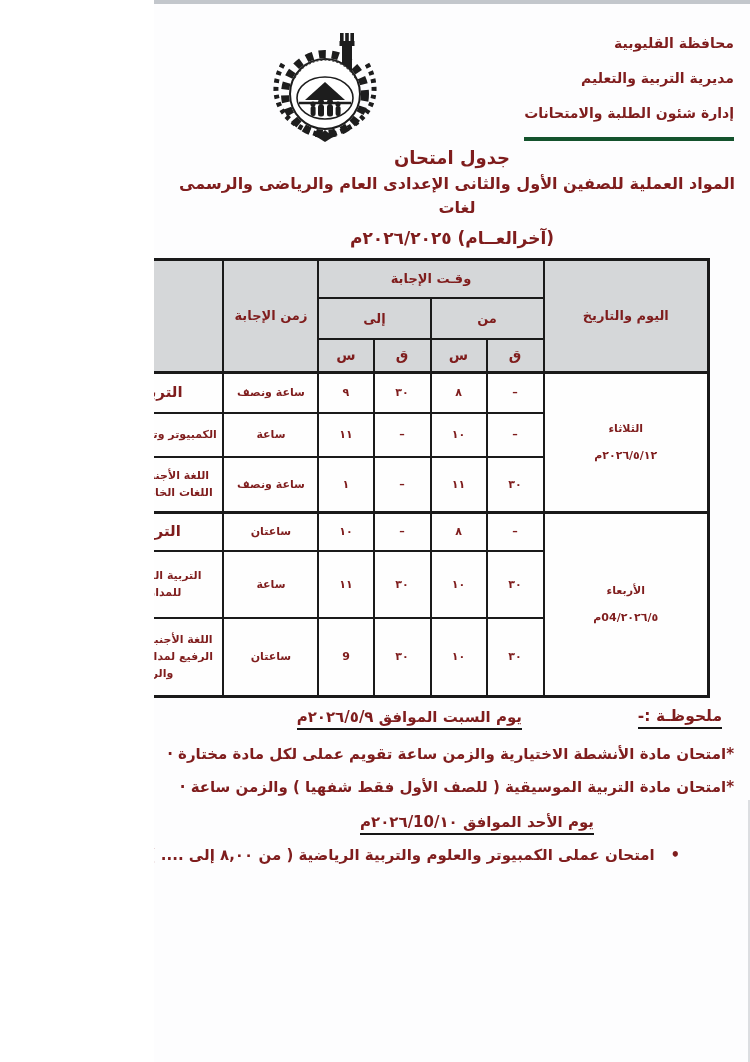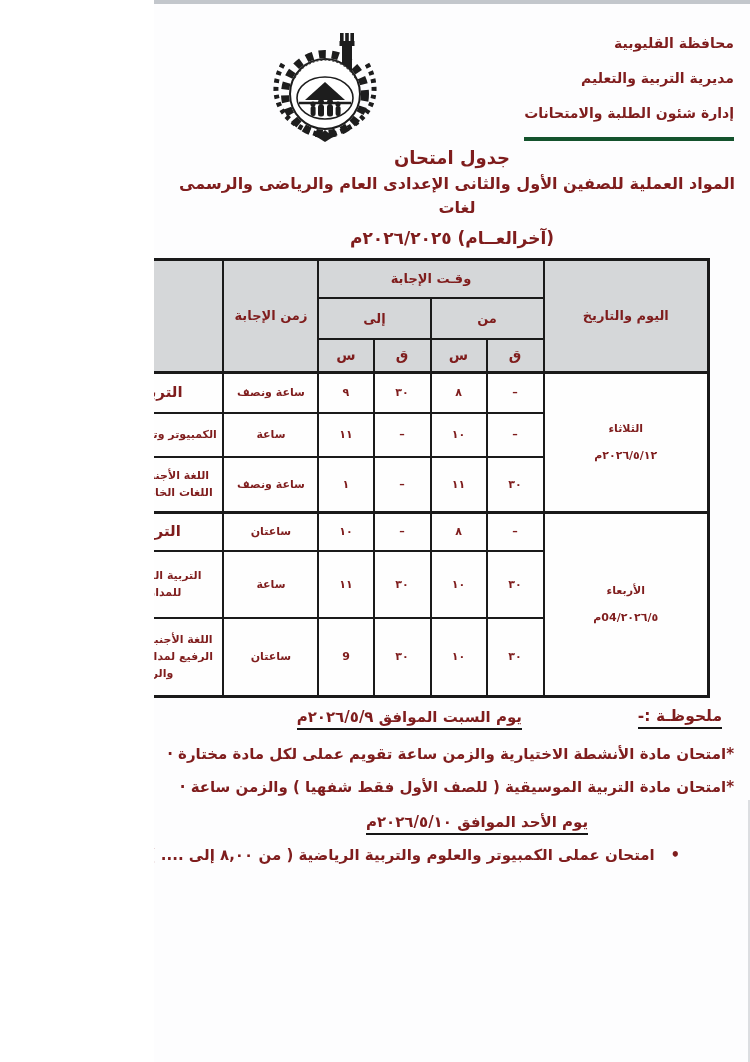--- a/index.html
+++ b/index.html
@@ -214,21 +214,21 @@
     </tbody>
   </table>
 
   <section class="notes">
     <div class="note-head">
       <div class="note-label"><span>ملحوظـة :-</span></div>
       <div class="sat-heading"><span>يوم السبت الموافق ٢٠٢٦/٥/٩م</span></div>
     </div>
     <div class="note-item">*امتحان مادة الأنشطة الاختيارية والزمن ساعة تقويم عملى لكل مادة مختارة ·</div>
     <div class="note-item">*امتحان مادة التربية الموسيقية ( للصف الأول فقط شفهيا ) والزمن ساعة ·</div>
-    <div class="sun-heading"><span>يوم الأحد الموافق ٢٠٢٦/٥/١٠م</span></div>
+    <div class="sun-heading"><span>يوم الأحد الموافق ٢٠٢٦/10/١٠م</span></div>
     <div class="sun-item">
       <span>•</span>&nbsp;&nbsp;
       <span>امتحان عملى الكمبيوتر والعلوم والتربية الرياضية ( من ٨,٠٠ إلى .... ) ·</span>
     </div>
   </section>
 
   <svg class="pen-mark" width="80" height="32" viewBox="0 0 80 32">
     <path d="M4 8 C14 2 20 10 34 16 C50 23 62 24 76 30" fill="none" stroke="#c7cacd" stroke-width="2.2"></path>
     <circle cx="6" cy="7" r="1.6" fill="#b9bcc0"></circle>
   </svg>

